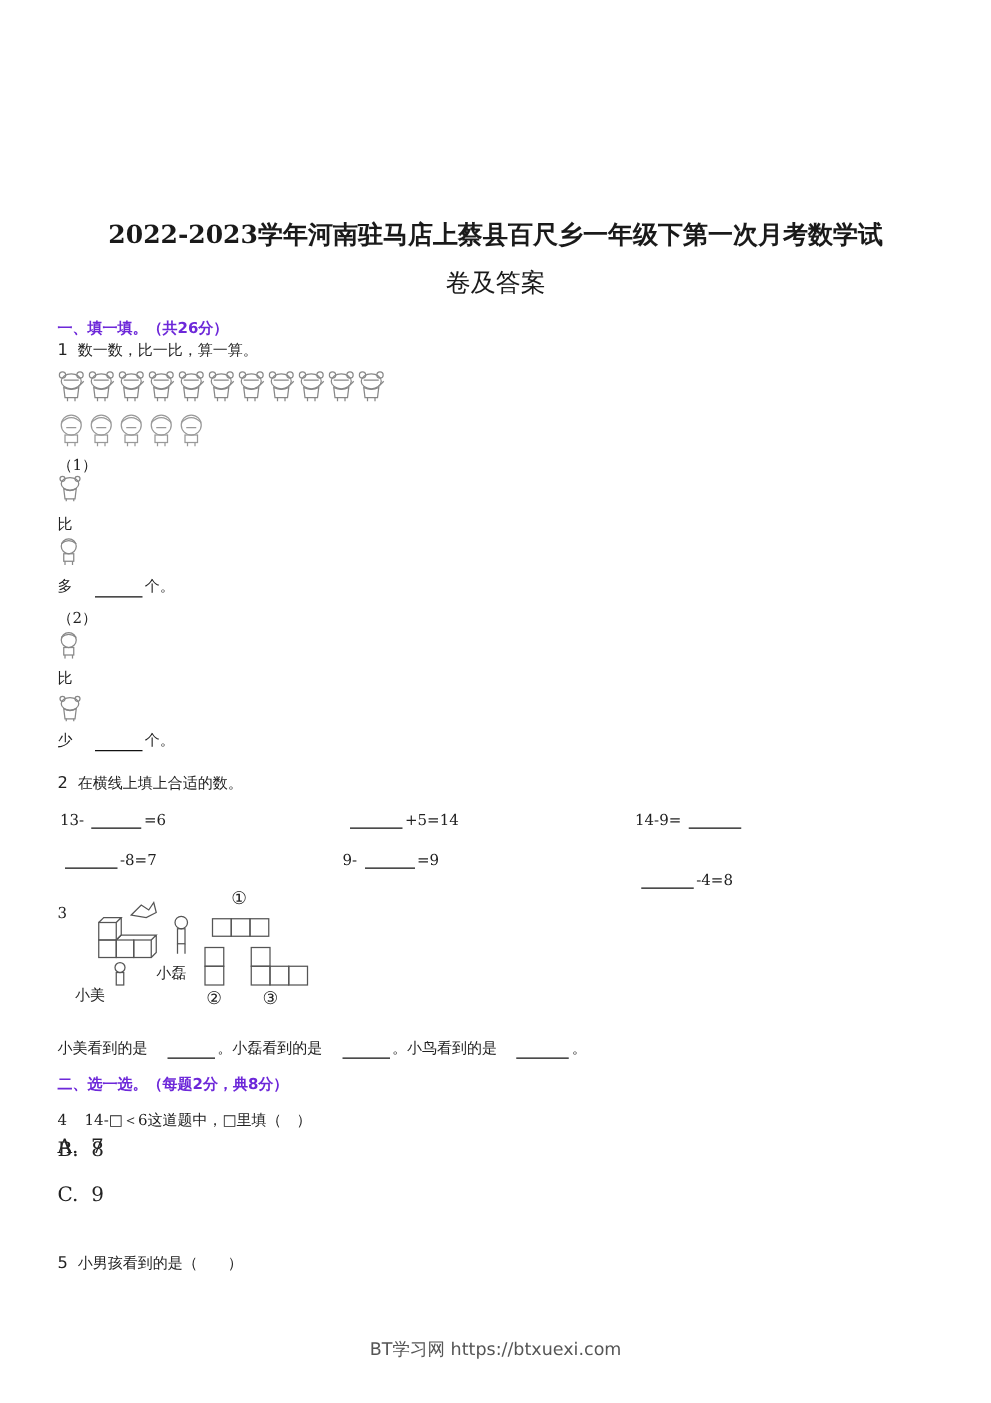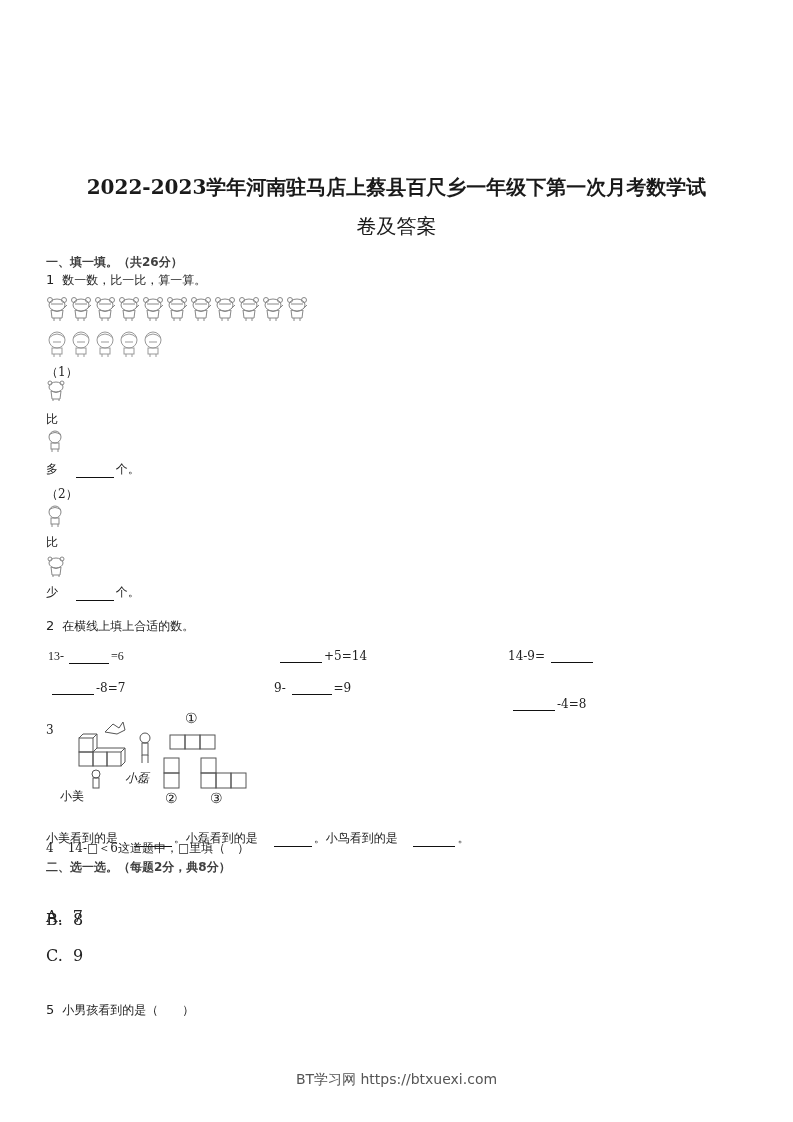--- a/index.html
+++ b/index.html
@@ -2,21 +2,21 @@
 <html><head>
 <meta charset="utf-8">
 <style>
   html,body{margin:0;padding:0;background:#fff;}
   body{width:793px;height:1122px;position:relative;overflow:hidden;color:#222;
        font-family:"DejaVu Serif","Liberation Serif",serif;}
   .abs{position:absolute;}
   .title{left:0;width:793px;text-align:center;font-size:20px;color:#1a1a1a;letter-spacing:0px;}
   .t1{top:174px;font-weight:bold;}
   .t2{top:213px;}
-  .sec{font-family:"DejaVu Sans","Liberation Sans",sans-serif;font-size:12px;font-weight:bold;color:#404040;}
+  .sec{font-family:"DejaVu Sans","Liberation Sans",sans-serif;font-size:12px;font-weight:bold;color:#6d28d9;}
   .txt{font-size:12px;color:#222;}
   .q{font-size:12px;text-align:center;}
   .qn{font-family:"DejaVu Sans","Liberation Sans",sans-serif;font-size:13px;margin-right:8px;}
   .blank{display:inline-block;border-bottom:1px solid #111;height:12px;vertical-align:bottom;margin:0 2px;}
   .icons{display:flex;gap:2px;}
   .bear,.kid{width:22px;height:24px;position:relative;}
   svg{display:block;}
   .footer{top:1071px;left:0;width:793px;text-align:center;font-family:"DejaVu Sans","Liberation Sans",sans-serif;font-size:14px;color:#555;}
   .opt{font-size:16px;}
 </style>
@@ -288,21 +288,21 @@
 </div>
 <div class="abs txt" style="left:46px;top:584px;">
   <span>少</span>
   <span class="blank" style="width:38px;margin-left:14px;"></span><span>个。</span>
 </div>
 
 <div class="abs q" style="left:46px;top:618px;">
   <span class="qn">2</span><span>在横线上填上合适的数。</span>
 </div>
 
-<div class="abs txt" style="left:48px;top:649px;font-family:Liberation Serif, serif;"><span>13- </span><span class="blank" style="width:40px;"></span><span>=6</span></div>
+<div class="abs txt" style="left:48px;top:649px;"><span>13- </span><span class="blank" style="width:40px;"></span><span>=6</span></div>
 <div class="abs txt" style="left:278px;top:649px;"><span class="blank" style="width:42px;"></span><span>+5=14</span></div>
 <div class="abs txt" style="left:508px;top:649px;"><span>14-9= </span><span class="blank" style="width:42px;"></span></div>
 
 <div class="abs txt" style="left:50px;top:681px;"><span class="blank" style="width:42px;"></span><span>-8=7</span></div>
 <div class="abs txt" style="left:274px;top:681px;"><span>9- </span><span class="blank" style="width:40px;"></span><span>=9</span></div>
 <div class="abs txt" style="left:511px;top:681px;margin-top:16px;"><span class="blank" style="width:42px;"></span><span>-4=8</span></div>
 
 <div class="abs txt" style="left:46px;top:723px;">3</div>
 <div class="abs" style="left:55px;top:710px;">
   <svg width="200" height="100" viewBox="0 0 200 100">
@@ -334,31 +334,31 @@
       <rect x="146" y="48" width="15" height="15"></rect>
       <rect x="146" y="63" width="15" height="15"></rect>
       <rect x="161" y="63" width="15" height="15"></rect>
       <rect x="176" y="63" width="15" height="15"></rect>
     </g>
   </svg>
   <span class="abs txt" style="left:130px;top:0px;font-size:14px;">①</span>
   <span class="abs txt" style="left:110px;top:80px;font-size:14px;">②</span>
   <span class="abs txt" style="left:155px;top:80px;font-size:14px;">③</span>
   <span class="abs txt" style="left:5px;top:78px;">小美</span>
-  <span class="abs txt" style="left:70px;top:60px;font-style:italic;">小磊</span>
+  <span class="abs txt" style="left:70px;top:60px;">小磊</span>
 </div>
 <div class="abs txt" style="left:46px;top:830px;">
   <span>小美看到的是</span>
   <span class="blank" style="width:38px;margin-left:12px;"></span><span>。小磊看到的是</span>
   <span class="blank" style="width:38px;margin-left:12px;"></span><span>。小鸟看到的是</span>
   <span class="blank" style="width:42px;margin-left:12px;"></span><span>。</span>
 </div>
 
 <div class="abs sec" style="left:46px;top:844px;margin-top:15px;">二、选一选。（每题2分，典8分）</div>
-<div class="abs txt" style="left:46px;top:840px;">
+<div class="abs txt" style="left:46px;top:888px;">
   <span style="margin-right:14px;">4</span><span>14-□＜6这道题中，□里填（　）</span>
 </div>
 <div class="abs opt" style="left:46px;top:907px;"><span>A.</span>&nbsp;&nbsp;<span>7</span></div>
 <div class="abs opt" style="left:46px;top:910px;"><span>B.</span>&nbsp;&nbsp;<span>8</span></div>
 <div class="abs opt" style="left:46px;top:946px;"><span>C.</span>&nbsp;&nbsp;<span>9</span></div>
 
 <div class="abs q" style="left:46px;top:1002px;">
   <span class="qn">5</span><span>小男孩看到的是（　　）</span>
 </div>
 

